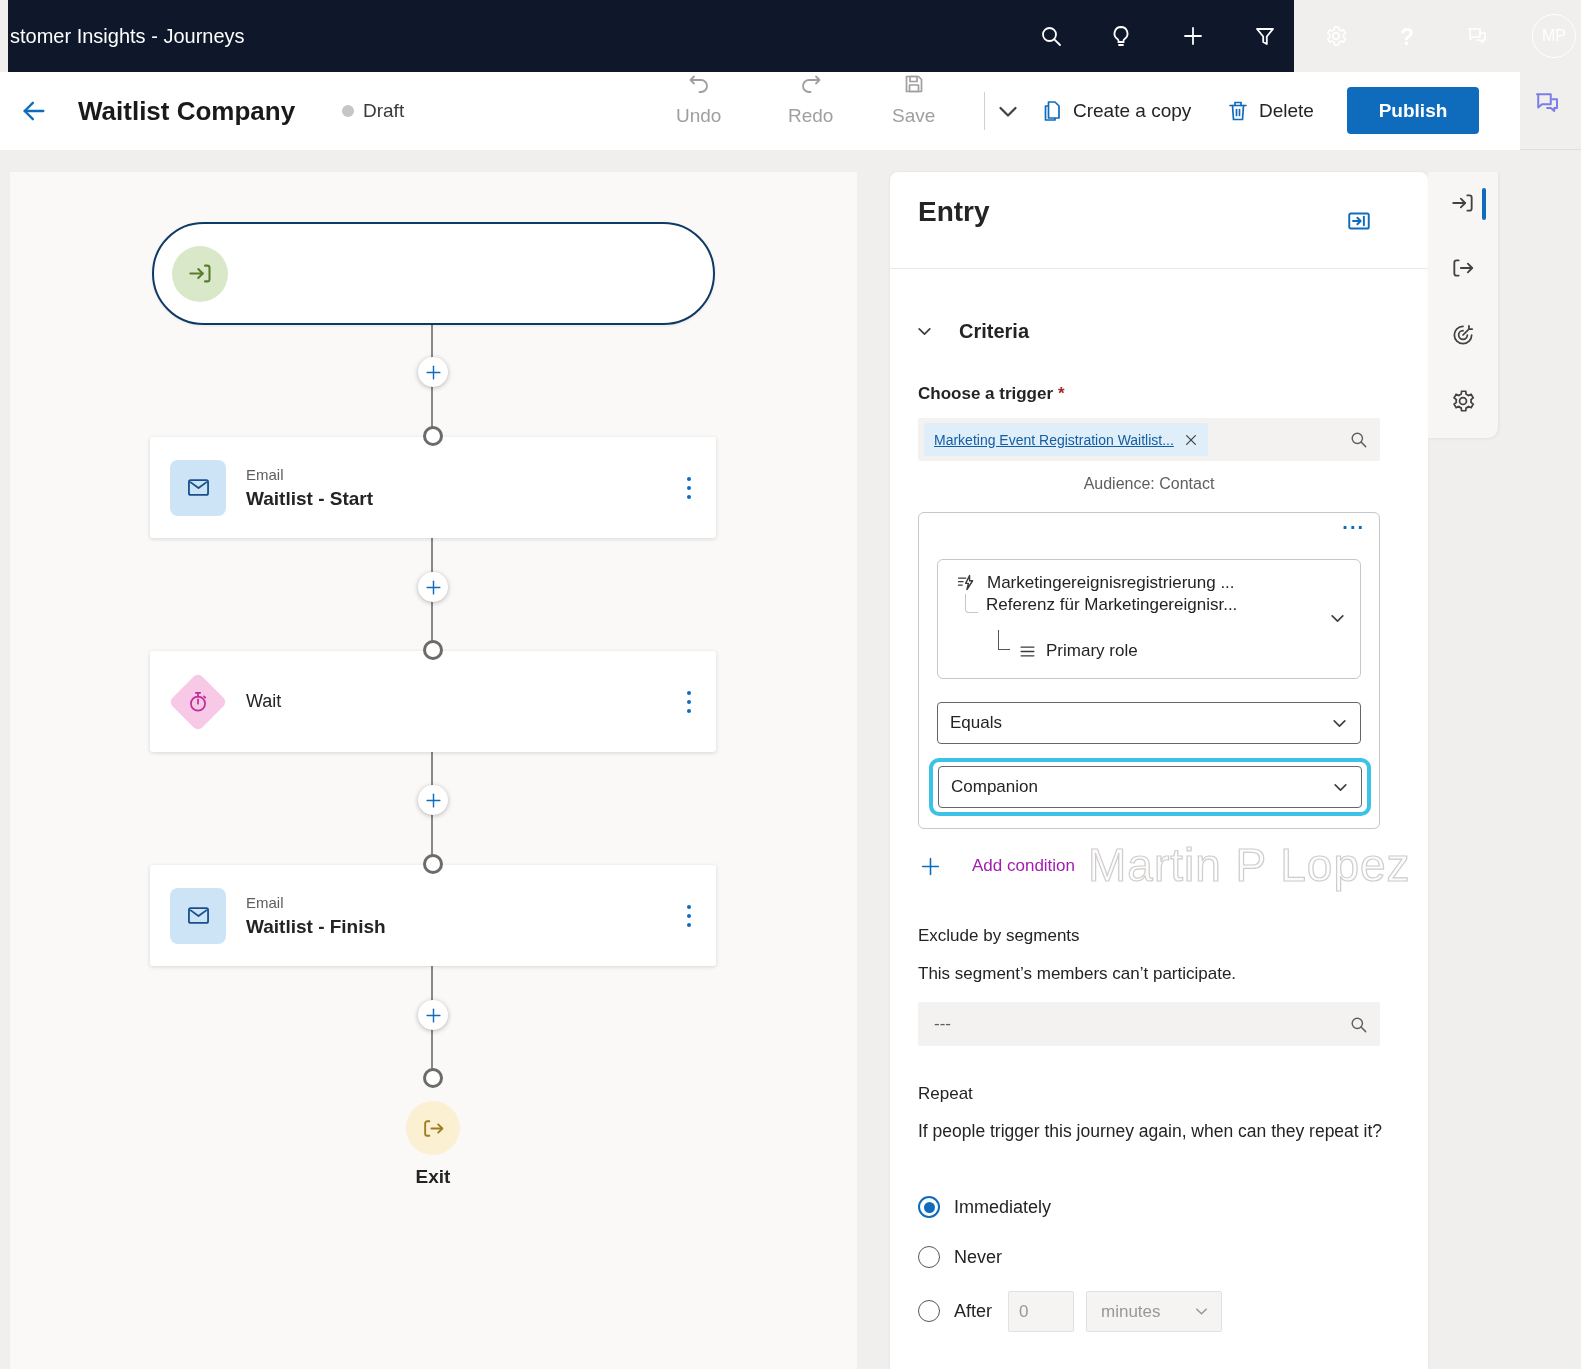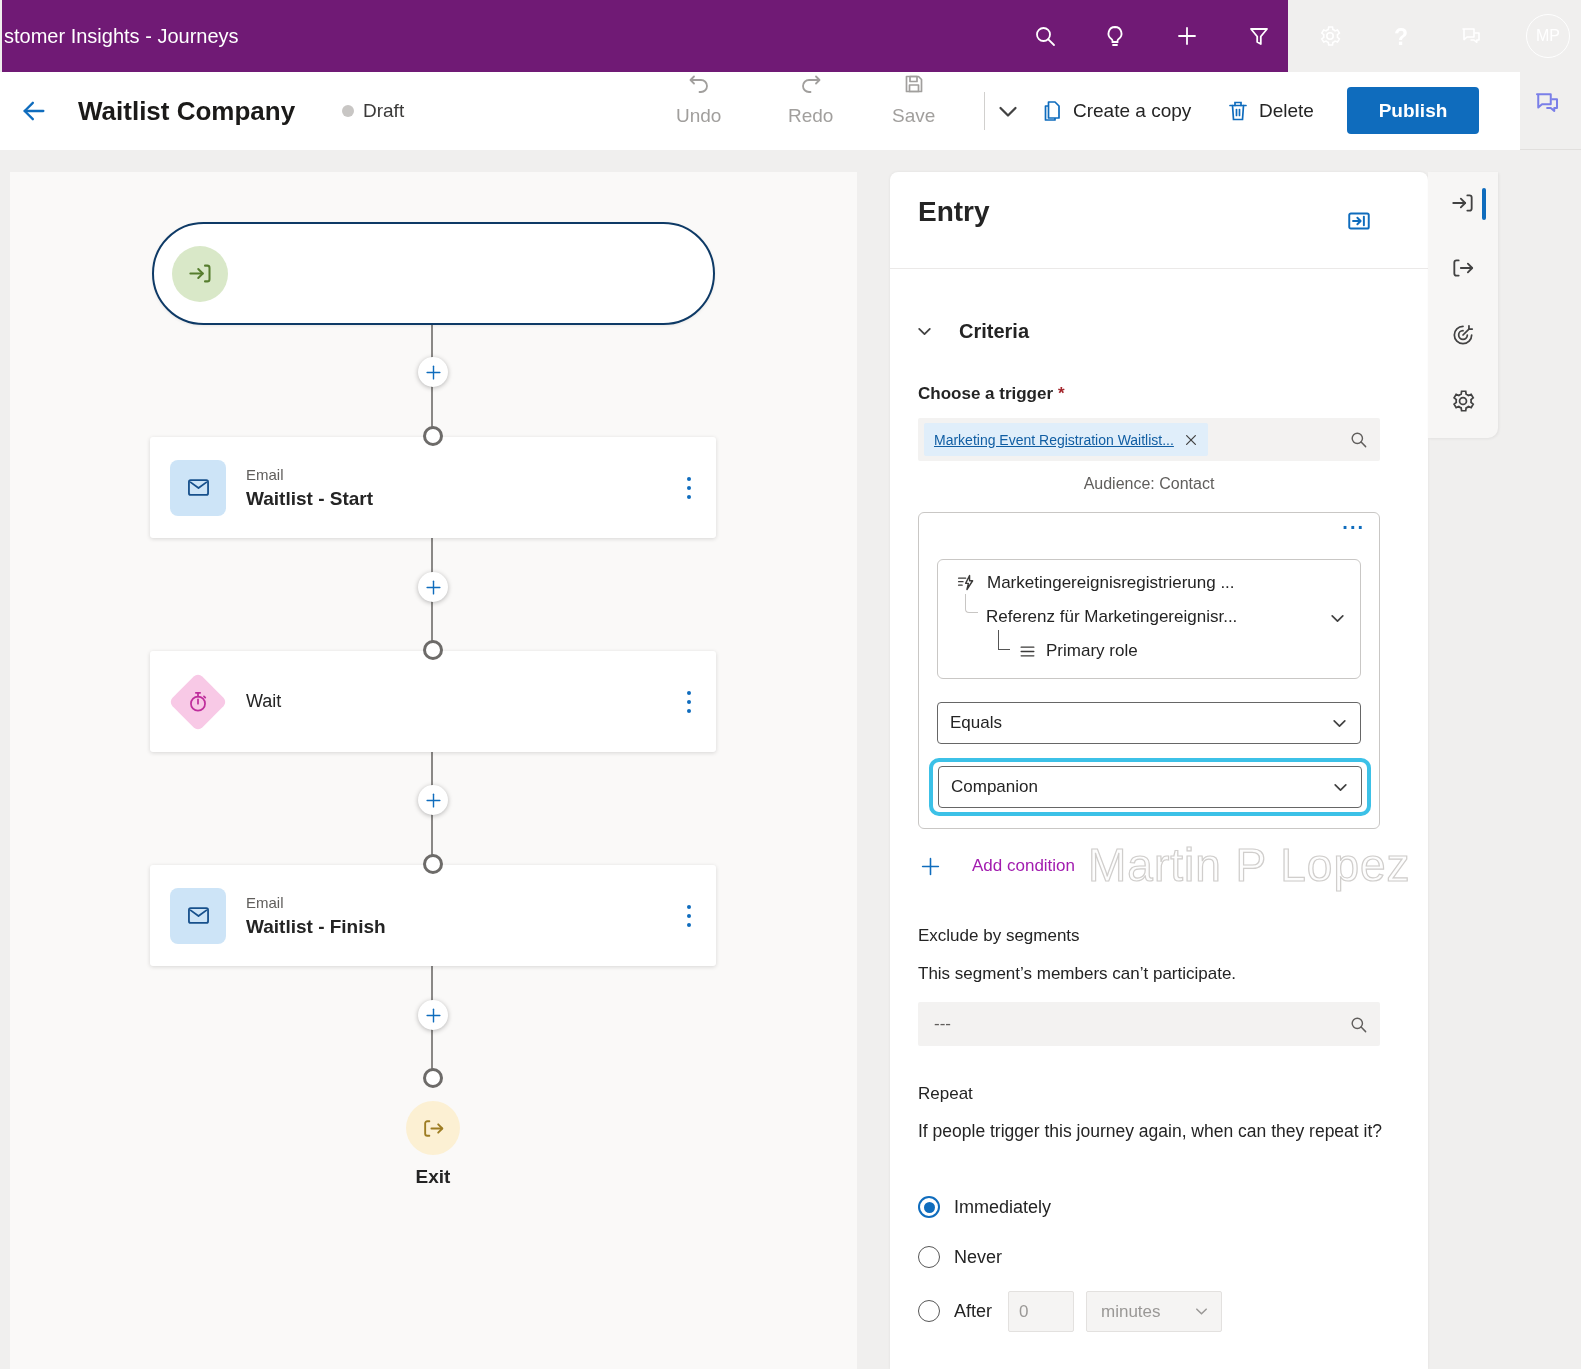--- a/index.html
+++ b/index.html
@@ -2,21 +2,21 @@
 <html><head>
 <meta charset="utf-8">
 <style>
   * { margin:0; padding:0; box-sizing:border-box; }
   html,body { width:1581px; height:1369px; }
   body { font-family:"Liberation Sans", sans-serif; color:#242424; }
   #root { position:relative; width:1581px; height:1369px; background:#f0efee; overflow:hidden; }
   button { background:none; border:none; font-family:inherit; cursor:pointer; color:inherit; padding:0; }
 
   
-  .topbar { position:absolute; left:2px; top:0; width:1286px; height:72px; background:#701a75; color:#fff; }
+  .topbar { position:absolute; left:8px; top:0; width:1286px; height:72px; background:#0f172a; color:#fff; }
   .app-title { position:absolute; left:2px; top:0; height:72px; display:flex; align-items:center; font-size:20px; }
   .tb-icon { position:absolute; top:24px; width:24px; height:24px; color:#fff; }
   .tb-icon svg { width:100%; height:100%; }
   .avatar { position:absolute; left:1524px; top:14px; width:44px; height:44px; border:1.5px solid #fff; border-radius:50%;
             display:flex; align-items:center; justify-content:center; font-size:16px; color:#fff; }
 
   
   .toolbar { position:absolute; left:0; top:72px; width:1520px; height:78px; background:#fff; }
   .tb-item { position:absolute; top:0; height:78px; display:flex; align-items:center; gap:9px; }
   .journey-title { font-size:26px; font-weight:700; color:#1b1a19; }
@@ -88,21 +88,21 @@
   .search-sm { margin-left:auto; width:19px; height:19px; color:#605e5c; }
   .search-sm svg { width:100%; height:100%; }
   .audience { position:absolute; left:28px; top:303px; width:462px; text-align:center; font-size:16px; color:#605e5c; }
   .cond-group { position:absolute; left:28px; top:340px; width:462px; height:317px; border:1px solid #c9c7c5; border-radius:6px; }
   .cond-menu { position:absolute; top:-2px; right:14px; font-size:20px; font-weight:700; letter-spacing:2px; color:#0f6cbd; }
   .attr-box { position:absolute; left:18px; top:46px; width:424px; height:120px; border:1px solid #c9c7c5; border-radius:6px; }
   .attr-row1 { position:absolute; left:18px; top:12px; display:flex; align-items:center; gap:10px; font-size:17px; }
   .attr-row1 svg { width:21px; height:21px; color:#3b3a39; }
   .elbow1 { position:absolute; left:27px; top:34px; width:13px; height:19px; border-left:1px solid #c8c6c4;
             border-bottom:1px solid #c8c6c4; border-bottom-left-radius:4px; }
-  .attr-row2 { position:absolute; left:48px; top:47px; font-size:17px; }
+  .attr-row2 { position:absolute; left:48px; top:35px; font-size:17px; }
   .attr-chev { position:absolute; right:14px; top:50px; width:17px; height:17px; color:#424242; }
   .attr-chev svg { width:100%; height:100%; }
   .elbow2 { position:absolute; left:60px; top:70px; width:12px; height:20px; border-left:1.5px solid #555;
             border-bottom:1.5px solid #555; }
   .attr-row3 { position:absolute; left:80px; top:81px; display:flex; align-items:center; gap:9px; font-size:17px; }
   .attr-row3 svg { width:19px; height:19px; color:#3b3a39; }
   .select { position:absolute; left:18px; width:424px; height:42px; border:1px solid #666; border-radius:4px;
             display:flex; align-items:center; padding:8px 12px; font-size:17px; background:#fff; }
   .select .chev { margin-left:auto; width:17px; height:17px; color:#424242; }
   .select .chev svg { width:100%; height:100%; }

